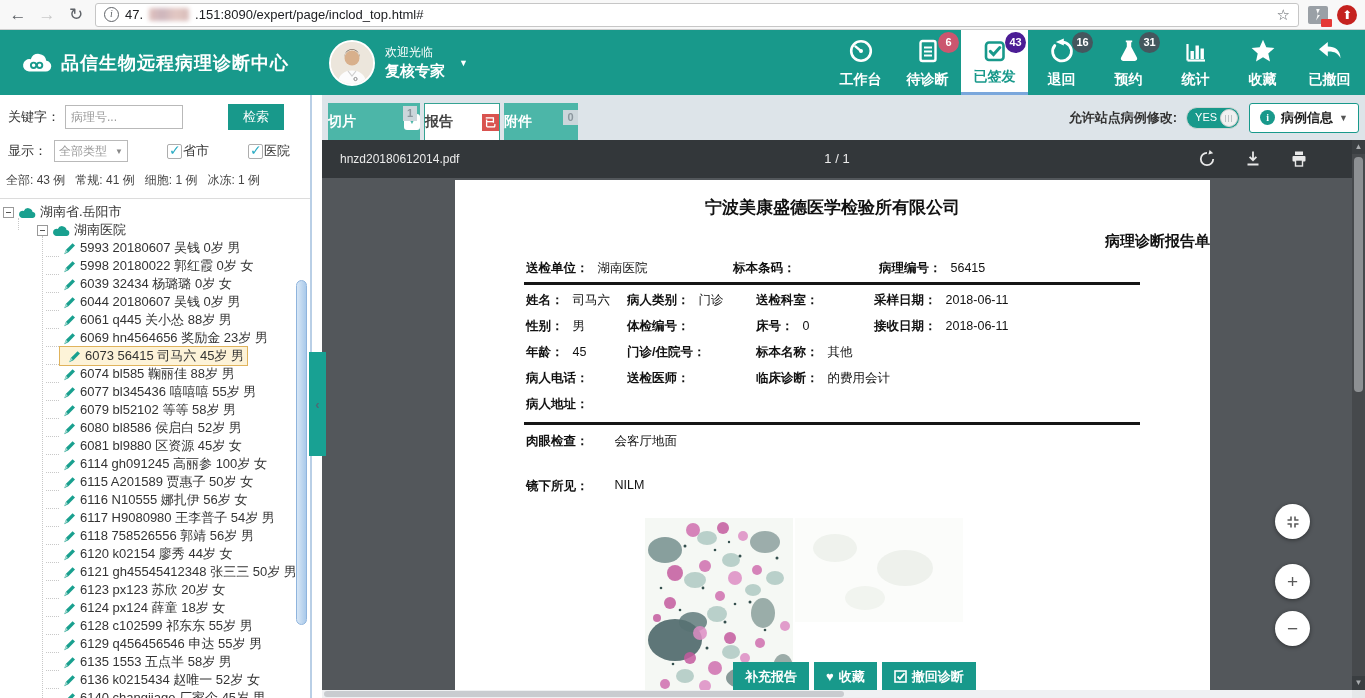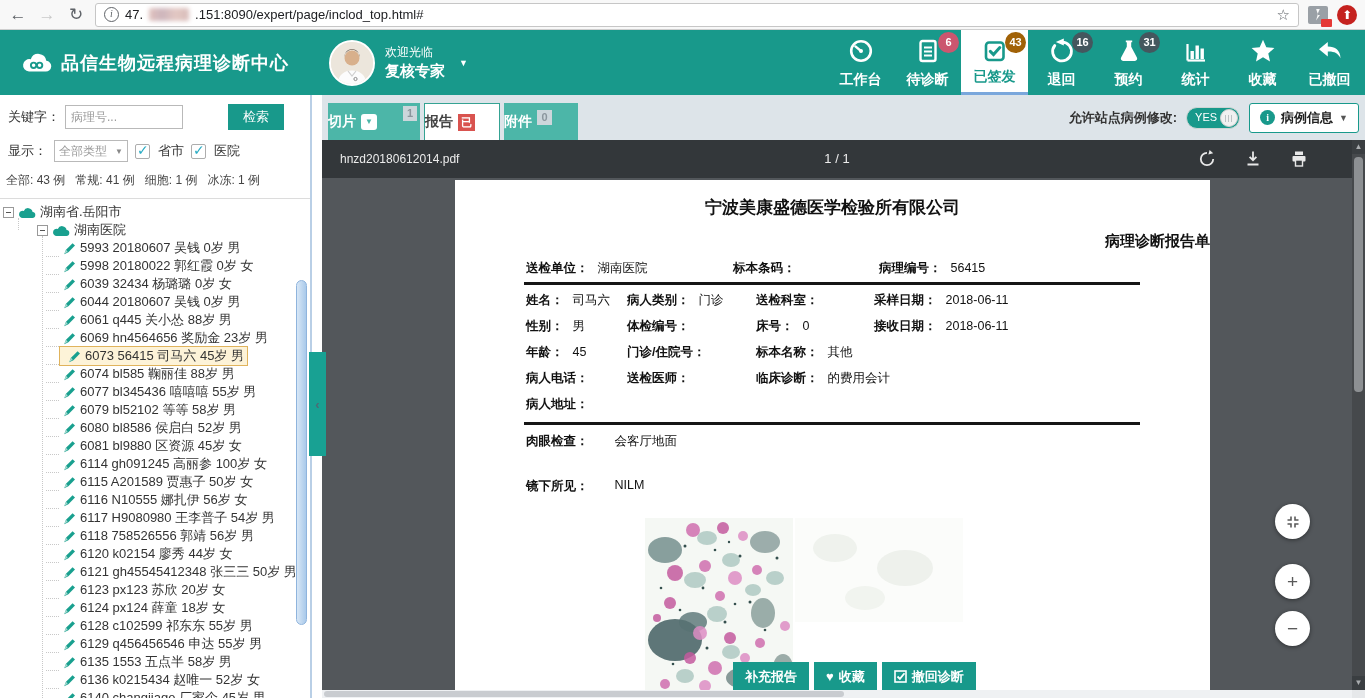--- a/index.html
+++ b/index.html
@@ -37,21 +37,21 @@
 
 #sidebar{position:absolute;left:0;top:95px;width:312px;height:603px;background:#fff;border-right:2px solid #b9cfe6;font-size:13px;color:#333;overflow:hidden;}
 .sb-row1{display:flex;align-items:center;margin:9px 6px 0 8px;gap:5px;}
 .sb-lab{white-space:nowrap;}
 .sb-row1 input{width:118px;height:24px;border:1px solid #b9b9b9;padding:0 5px;font-size:12px;color:#333;}
 .sb-row1 input::placeholder{color:#999;}
 .search-btn{margin-left:40px;width:56px;height:26px;background:#18998b;color:#fff;border:none;font-size:13px;cursor:pointer;}
 .sb-row2{display:flex;align-items:center;margin:10px 6px 0 8px;gap:7px;}
 .typesel{width:74px;height:22px;border:1px solid #b9b9b9;color:#999;font-size:12px;display:flex;align-items:center;justify-content:space-between;padding:0 4px;cursor:pointer;}
 .typesel .caret{font-size:8px;color:#888;}
-.cbx-group{display:flex;align-items:center;gap:8px;cursor:pointer;}
+.cbx-group{display:flex;align-items:center;gap:1px;cursor:pointer;margin-left:32px;}
 .cbx{width:15px;height:15px;border:1px solid #adadad;border-radius:2px;background:#fff;position:relative;}
 .cbx::after{content:"✓";position:absolute;left:1px;top:-3px;color:#2bacc4;font-size:14px;font-weight:bold;}
 .sb-stats{margin:10px 0 0 6px;font-size:12px;color:#444;display:flex;gap:10px;white-space:nowrap;}
 .sb-divider{height:1px;background:#dcdcdc;margin-top:9px;}
 #tree{margin-top:4px;position:relative;}
 .t-row{height:18px;display:flex;align-items:center;gap:4px;cursor:pointer;white-space:nowrap;}
 .t-row.region{padding-left:3px;}
 .t-row.hosp{padding-left:37px;}
 .expander{flex:none;width:11px;height:11px;border:1px solid #999;background:#fff;position:relative;}
 .expander::after{content:"";position:absolute;left:2px;top:4px;width:5px;height:1px;background:#555;}
@@ -61,21 +61,21 @@
 .rowbox{display:flex;align-items:center;gap:4px;padding:0 3px;height:18px;white-space:nowrap;}
 .case-row.selected .rowbox{background:#fdf3d8;outline:1px solid #e0b35c;padding-left:8px;}
 #sb-scroll{position:absolute;left:296px;top:185px;width:11px;height:345px;border-radius:6px;background:linear-gradient(90deg,#d8e7f6,#a9c9ea);border:1px solid #8fb4dd;}
 
 
 #handle{position:absolute;left:309px;top:352px;width:17px;height:104px;background:#18a193;z-index:6;display:flex;align-items:center;justify-content:center;color:#4e6a74;font-size:13px;font-weight:bold;cursor:pointer;}
 
 
 #main{position:absolute;left:322px;top:95px;width:1043px;height:603px;background:#dde4e9;}
 #tabbar{position:relative;height:45px;}
-.tab{position:absolute;bottom:0;height:37px;display:flex;align-items:center;justify-content:flex-start;gap:5px;background:#4cb6a8;color:#fff;font-size:14px;font-weight:bold;cursor:pointer;}
+.tab{position:absolute;bottom:0;height:37px;display:flex;align-items:center;justify-content:space-between;gap:5px;background:#4cb6a8;color:#fff;font-size:14px;font-weight:bold;cursor:pointer;}
 #tab-slice{left:6px;width:92px;}
 #tab-report{left:102px;width:76px;margin-top:10px;}
 #tab-attach{left:182px;width:74px;}
 .tab.active{background:#fff;color:#444;border:1px solid #35a393;border-bottom:none;}
 .dd-box{width:16px;height:16px;background:#fff;border-radius:3px;color:#4cb6a8;font-size:8px;display:flex;align-items:center;justify-content:center;}
 .corner-badge{position:absolute;top:3px;right:3px;min-width:14px;height:15px;background:#ccd6db;color:#8b969d;font-size:11px;line-height:15px;text-align:center;padding:0 2px;font-weight:bold;}
 .inline-badge{min-width:15px;height:15px;background:#ccd6db;color:#8b969d;font-size:11px;line-height:15px;text-align:center;padding:0 2px;margin-top:-8px;font-weight:bold;}
 .red-badge{width:17px;height:17px;background:#d9534f;color:#fff;font-size:11px;line-height:17px;text-align:center;font-weight:bold;}
 #casebar{position:absolute;right:6px;top:0;height:45px;display:flex;align-items:center;gap:9px;}
 .allow-label{font-size:13px;color:#333;font-weight:bold;}
@@ -199,21 +199,21 @@
         <span class="nav-badge" style="background: rgb(203, 86, 111);">6</span>
         <span class="nav-label">待诊断</span>
       </div>
       <div class="nav-item active">
         <span class="nicon">
             <svg width="26" height="26" viewBox="0 0 26 26">
               <rect x="4" y="4.5" width="17.5" height="17.5" rx="3" fill="none" stroke="currentColor" stroke-width="2.6"></rect>
               <path d="M8.3 13.4 l3.2 3.2 L17.8 9.6" fill="none" stroke="currentColor" stroke-width="3" stroke-linecap="round"></path>
             </svg>
           </span>
-        <span class="nav-badge" style="background: #a16207;">43</span>
+        <span class="nav-badge" style="background: #4c1d95;">43</span>
         <span class="nav-label">已签发</span>
       </div>
       <div class="nav-item">
         <span class="nicon">
             <svg width="26" height="26" viewBox="0 0 26 26">
               <path d="M13 4.1 A9.4 9.4 0 1 1 5.8 7.5" fill="none" stroke="currentColor" stroke-width="2.8" stroke-linecap="round"></path>
               <path d="M14.8 0.6 L6.8 4.1 L14.8 7.6 Z" fill="currentColor"></path>
             </svg>
           </span>
         <span class="nav-badge" style="background: rgb(68, 87, 94);">16</span>

